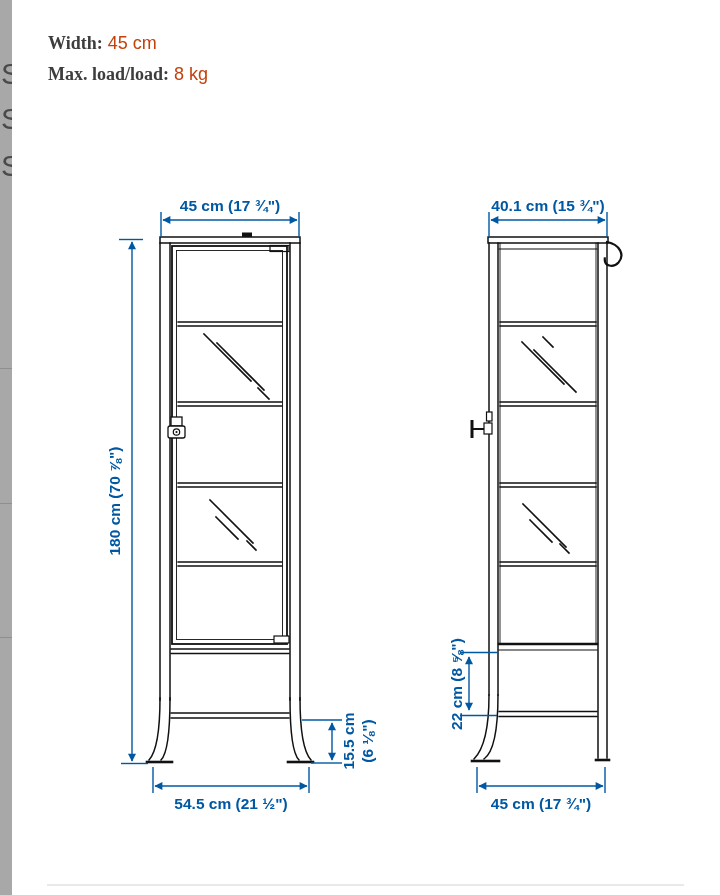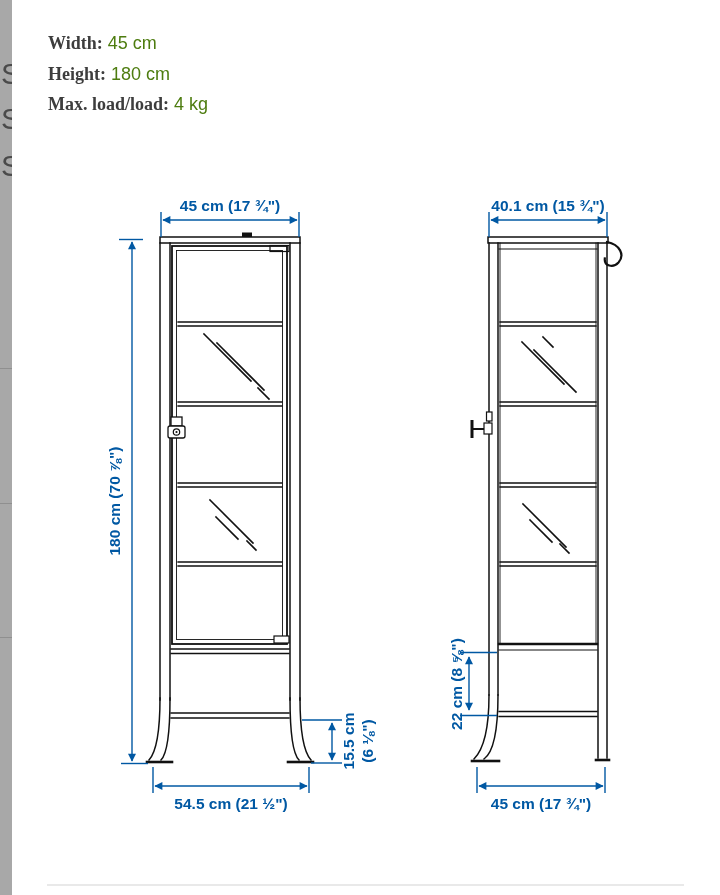--- a/index.html
+++ b/index.html
@@ -18,21 +18,21 @@
     font-size:30px; font-weight:400; color:#4a4a4a; line-height:1;
     white-space:nowrap;
   }
   .bg-strip .bg-divider {
     position:absolute; left:0; width:12px; height:1px; background:#8f8f8f;
   }
   
   .specs { position:absolute; left:48px; top:28px; z-index:2; }
   .spec-row { font-size:18px; line-height:30.5px; color:#3d3d3d; white-space:nowrap; }
   .spec-label { font-weight:700;font-family:Liberation Serif, serif; }
-  .spec-value { font-weight:400; color:#4d7c0f; }
+  .spec-value { font-weight:400; color:#c2410c; }
   
   .diagram-svg { position:absolute; left:0; top:0; width:720px; height:895px; z-index:1; }
   
   .dim {
     position:absolute; z-index:2;
     font-size:15.5px; font-weight:700; color:#0058a3;
     text-align:center; white-space:nowrap; line-height:19px;
   }
   .dim.rot { transform:rotate(-90deg); transform-origin:center center; }
   .dim.twoline { white-space:normal; }
@@ -55,26 +55,22 @@
     <div class="bg-divider" style="top:503px"></div>
     <div class="bg-divider" style="top:637px"></div>
   </div>
 
   <div class="specs">
     <div class="spec-row">
       <span class="spec-label">Width:</span>
       <span class="spec-value">45 cm</span>
     </div>
     <div class="spec-row">
-      <span class="spec-label">Height:</span>
-      <span class="spec-value">180 cm</span>
-    </div>
-    <div class="spec-row">
       <span class="spec-label">Max. load/load:</span>
-      <span class="spec-value">4 kg</span>
+      <span class="spec-value">8 kg</span>
     </div>
   </div>
 
   <svg class="diagram-svg" viewBox="0 0 720 895">
     <defs>
       <marker id="arr" viewBox="0 0 10 10" refX="9.2" refY="5" markerUnits="userSpaceOnUse" markerWidth="9" markerHeight="8" orient="auto-start-reverse">
         <path d="M0,0 L10,5 L0,10 z" fill="#0058a3"></path>
       </marker>
     </defs>
 

